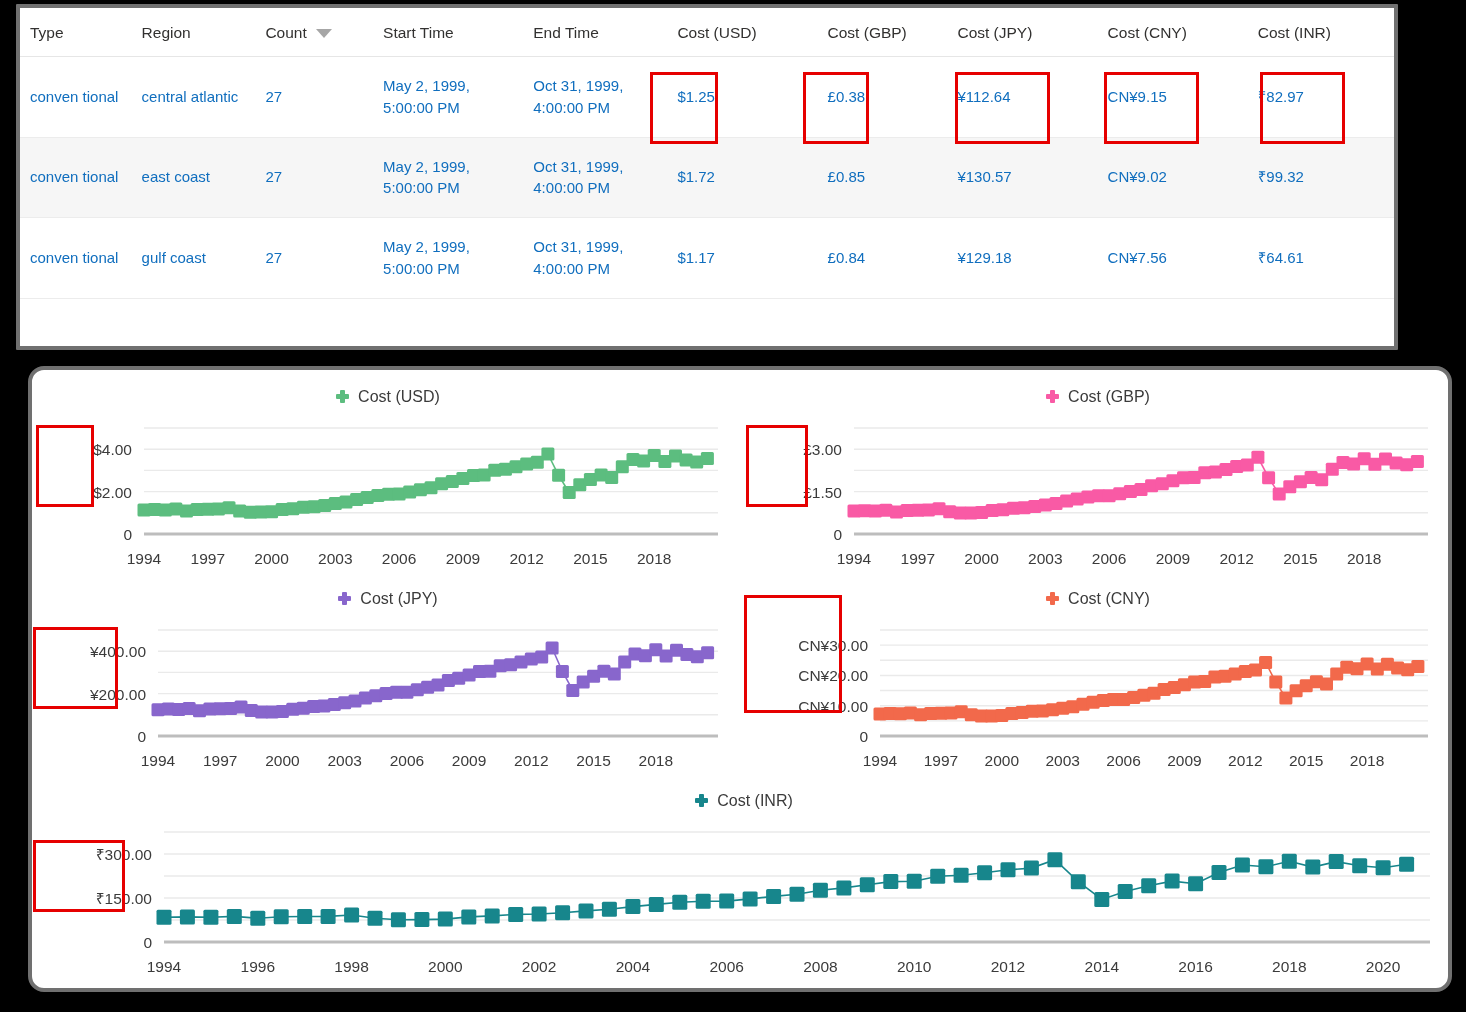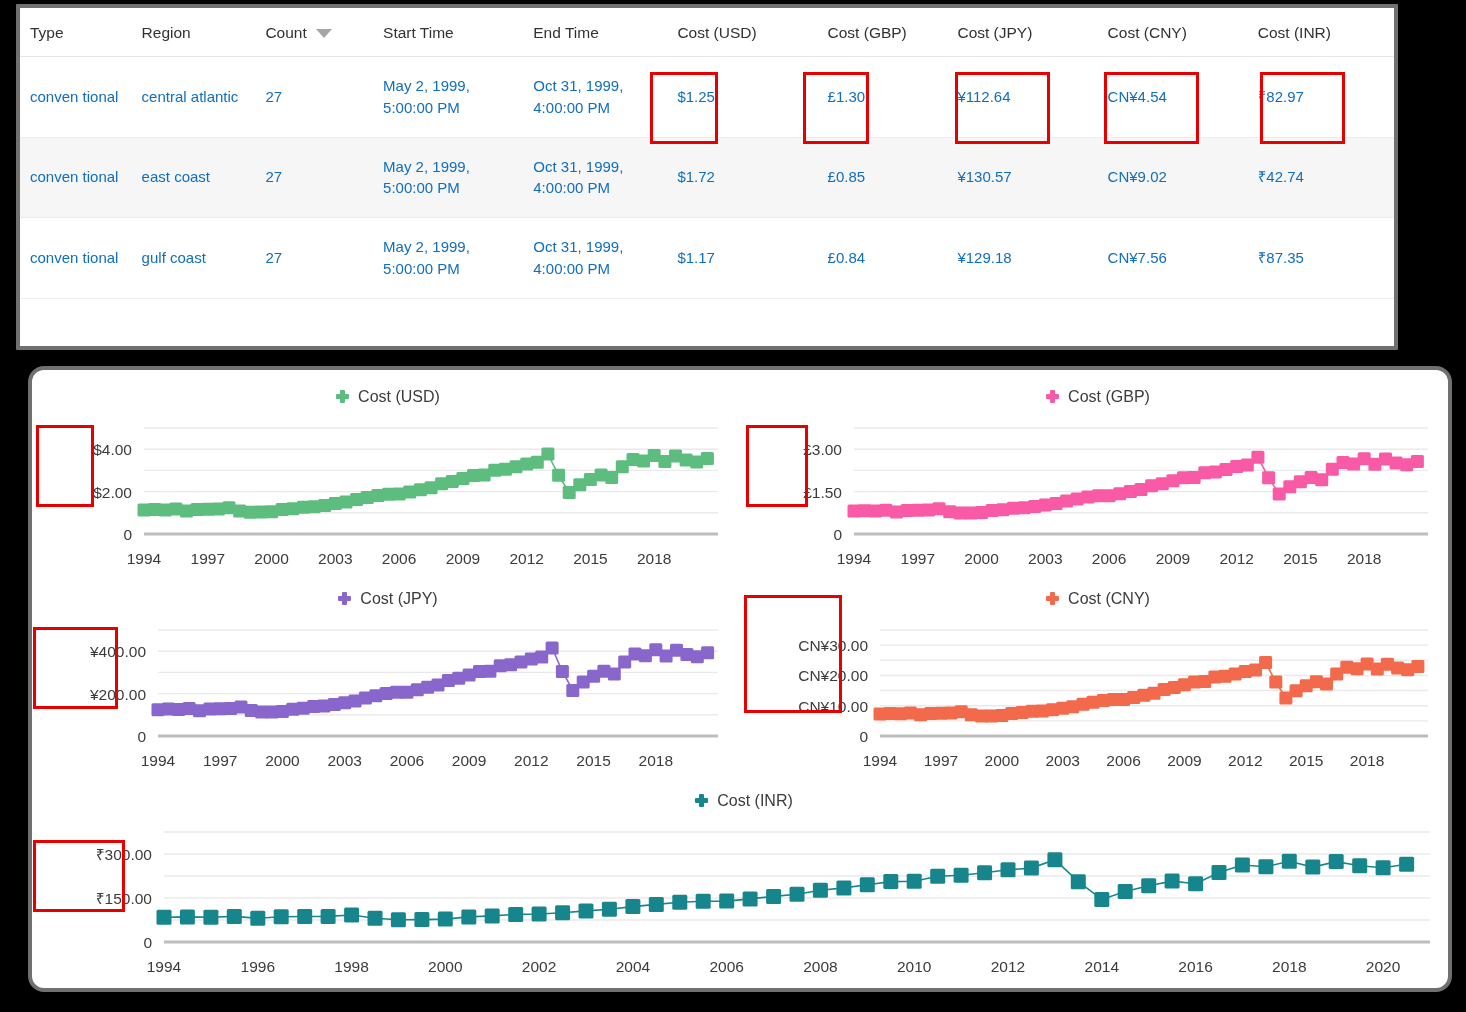--- a/index.html
+++ b/index.html
@@ -98,27 +98,27 @@
           <td>
               <span class="cell-wrap">May 2, 1999, 5:00:00 PM</span>
             </td>
           <td>
               <span class="cell-wrap">Oct 31, 1999, 4:00:00 PM</span>
             </td>
           <td>
               <span class="cell-wrap">$1.25</span>
             </td>
           <td>
-              <span class="cell-wrap">£1.30</span>
+              <span class="cell-wrap">£0.38</span>
             </td>
           <td>
               <span class="cell-wrap">¥112.64</span>
             </td>
           <td>
-              <span class="cell-wrap">CN¥4.54</span>
+              <span class="cell-wrap">CN¥9.15</span>
             </td>
           <td>
               <span class="cell-wrap">₹82.97</span>
             </td>
         </tr>
         <tr class="alt">
           <td>
               <span class="cell-wrap">conven tional</span>
             </td>
           <td>
@@ -139,21 +139,21 @@
           <td>
               <span class="cell-wrap">£0.85</span>
             </td>
           <td>
               <span class="cell-wrap">¥130.57</span>
             </td>
           <td>
               <span class="cell-wrap">CN¥9.02</span>
             </td>
           <td>
-              <span class="cell-wrap">₹42.74</span>
+              <span class="cell-wrap">₹99.32</span>
             </td>
         </tr>
         <tr>
           <td>
               <span class="cell-wrap">conven tional</span>
             </td>
           <td>
               <span class="cell-wrap">gulf coast</span>
             </td>
           <td>
@@ -171,21 +171,21 @@
           <td>
               <span class="cell-wrap">£0.84</span>
             </td>
           <td>
               <span class="cell-wrap">¥129.18</span>
             </td>
           <td>
               <span class="cell-wrap">CN¥7.56</span>
             </td>
           <td>
-              <span class="cell-wrap">₹87.35</span>
+              <span class="cell-wrap">₹64.61</span>
             </td>
         </tr>
       </tbody>
     </table>
   </div>
 
   <div class="ann" style="left:650px;top:72px;width:68px;height:72px;"></div>
   <div class="ann" style="left:803px;top:72px;width:66px;height:72px;"></div>
   <div class="ann" style="left:955px;top:72px;width:95px;height:72px;"></div>
   <div class="ann" style="left:1104px;top:72px;width:95px;height:72px;"></div>

